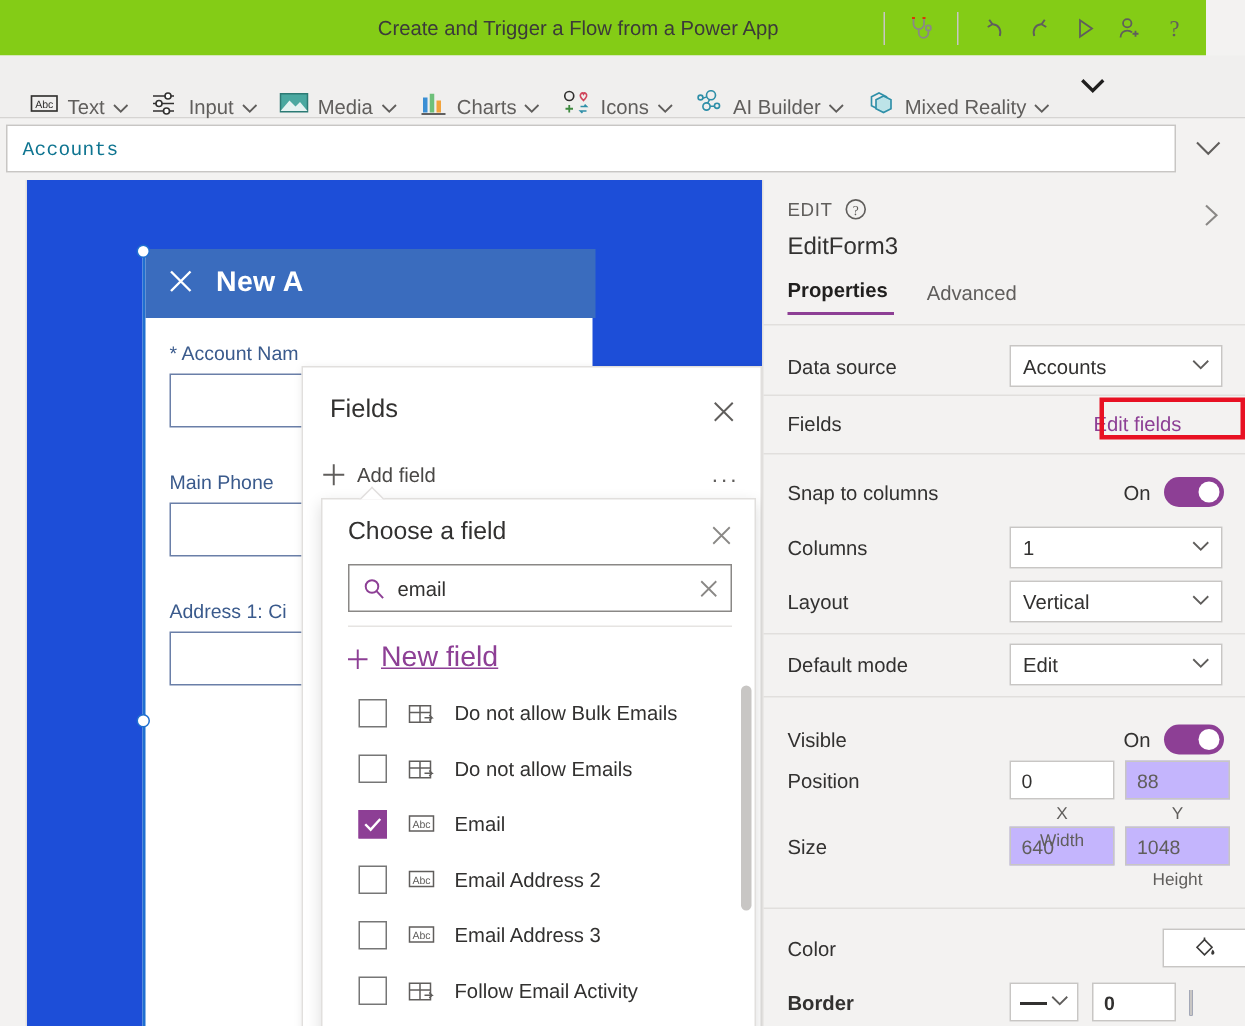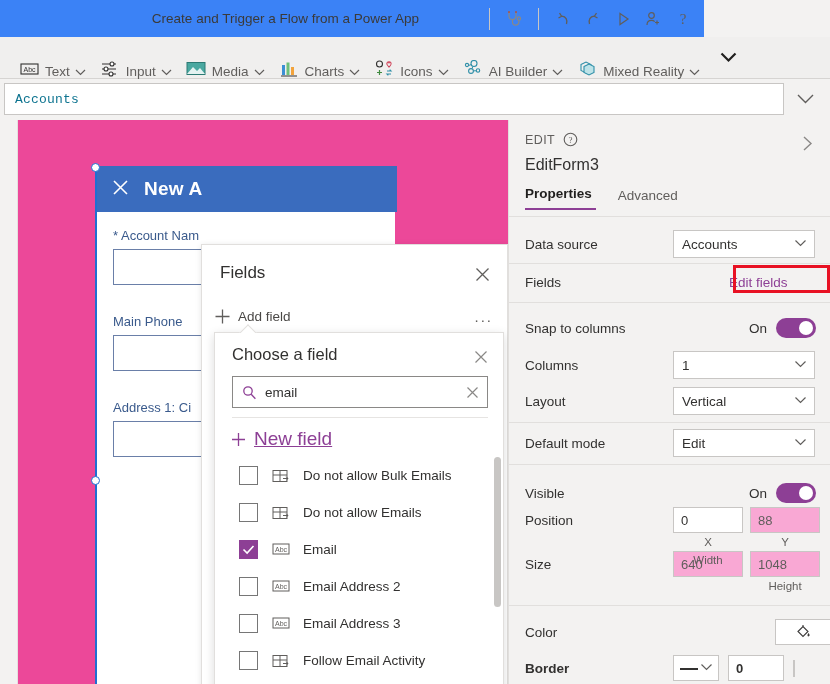--- a/index.html
+++ b/index.html
@@ -7,22 +7,22 @@
   body {
     width:830px; height:684px; overflow:hidden;
     font-family:"Liberation Sans", sans-serif;
     font-size:13px; color:#323130;
     background:#f3f2f1;
     position:relative;
   }
 
   
   #header {
-    position:absolute; left:0; top:0; width:704px; height:37px;
-    background:#3b82f6; display:flex; align-items:center;
+    position:absolute; left:0; top:0; width:804px; height:37px;
+    background:#84cc16; display:flex; align-items:center;
   }
   #header .title {
     position:absolute; left:0; right:285px; text-align:right;
     font-size:13.5px; color:#3b3a39; white-space:nowrap;
   }
   #header .hdr-icons {
     position:absolute; right:6px; top:0; height:37px;
     display:flex; align-items:center;
   }
   .hsep { width:1px; height:22px; background:#c8c6c4; margin:0 9px; }
@@ -56,21 +56,21 @@
     flex:1; height:32px; background:#ffffff; border:1px solid #c8c6c4;
     display:flex; align-items:center; padding-left:10px;
     font-family:"Liberation Mono", monospace; font-size:13px;
     color:#0e7490; letter-spacing:0.2px;
   }
   #fxchev { width:42px; height:32px; display:flex; align-items:center; justify-content:center; cursor:pointer;}
 
   
   #workspace {
     position:absolute; left:0; top:120px; width:722px; height:564px;
-    background:#ec4899;
+    background:#1d4ed8;
   }
   #leftrail {
     position:absolute; left:0; top:0; width:18px; height:564px;
     background:#f3f2f1; border-right:1px solid #e3e1df;
   }
 
   
   #canvasform {
     position:absolute; left:95px; top:46px; width:300px; height:518px;
     background:#ffffff;
@@ -186,21 +186,21 @@
   .rp-toggle-state { font-size:13.5px; color:#323130; margin-right:9px; }
   .rp-toggle {
     width:40px; height:20px; border-radius:10px; background:#8d3f95; position:relative; cursor:pointer;
   }
   .rp-toggle .knob { position:absolute; right:3px; top:3px; width:14px; height:14px; border-radius:50%; background:#fff; }
 
   .rp-num {
     width:70px; height:26px; background:#fff; border:1px solid #c8c6c4;
     display:flex; align-items:center; padding-left:7px; font-size:13px; color:#323130;
   }
-  .rp-num.readonly { background:#f9a8d4; color:#605e5c;text-align:right; }
+  .rp-num.readonly { background:#c4b5fd; color:#605e5c;text-align:right; }
   .rp-sublbl { font-size:11.5px; color:#605e5c; text-align:center; width:70px; }
 
   #rp-link-editfields {
     font-size:13.5px; color:#8d3f95; cursor:pointer;
   }
   #hl-editfields {
     position:absolute; left:733px; top:265px; width:97px; height:28px;
     border:3px solid #e81123; pointer-events:none;
   }
   .rp-swatch-btn {

